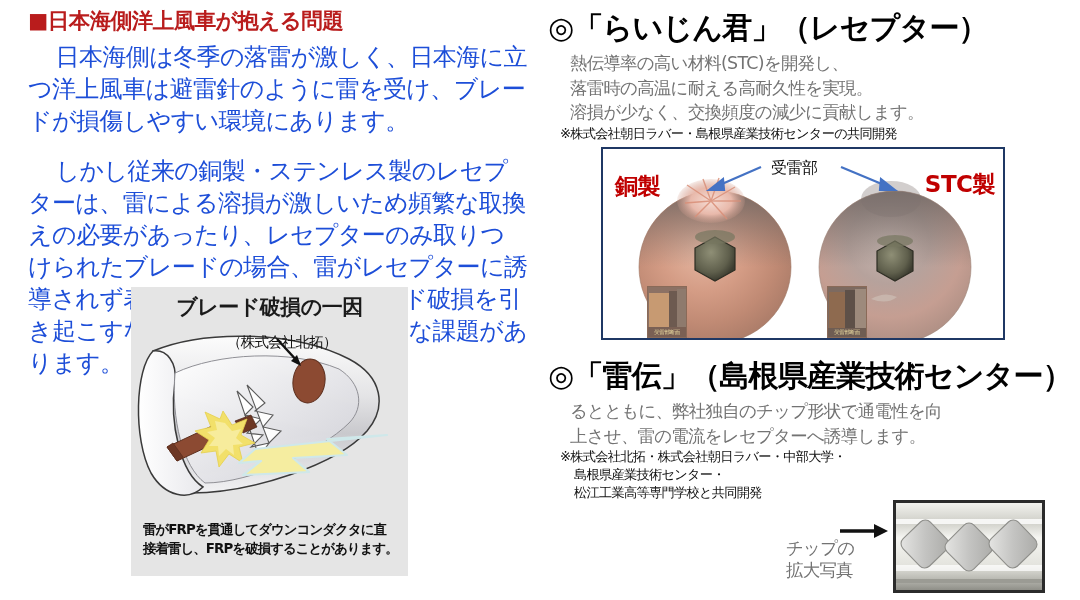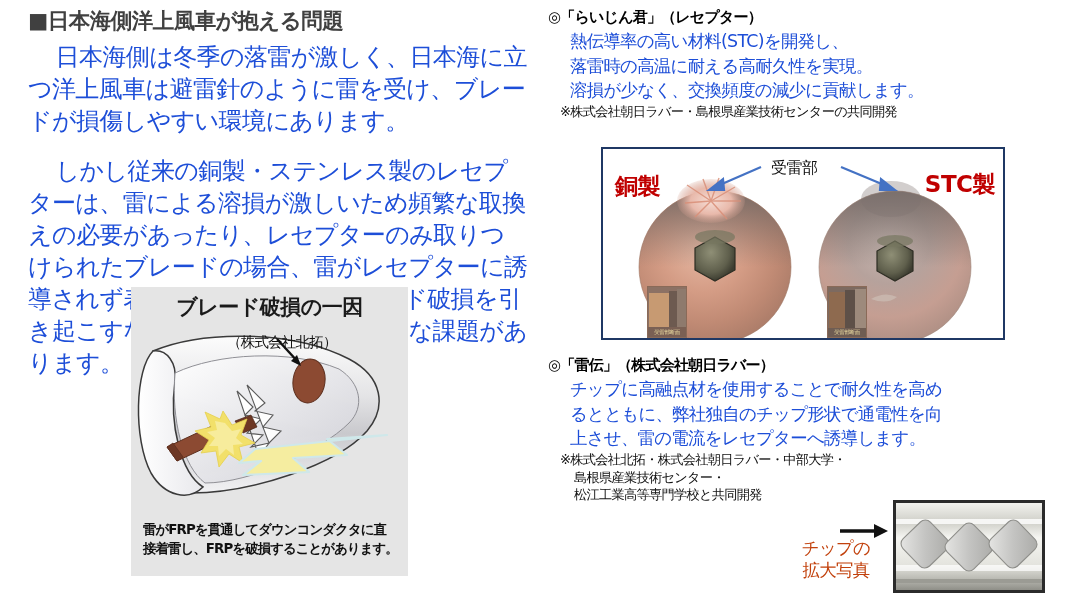--- a/index.html
+++ b/index.html
@@ -17,21 +17,21 @@
 
   
   .left-col {
     position: absolute;
     left: 28px; top: 8px;
     width: 500px;
   }
   .section-title {
     font-size: 21.5px;
     font-weight: bold;
-    color: #404040;
+    color: #b91c1c;
     letter-spacing: -0.5px;
     line-height: 1.25;
     white-space: nowrap;
   }
   .body-text {
     margin-top: 6px;
     font-size: 24px;
     line-height: 1.335;
     color: #1d4ed8;
     letter-spacing: -0.6px;
@@ -63,32 +63,32 @@
     line-height: 1.38;
     font-weight: bold;
     color: #111;
     letter-spacing: -0.9px;
   }
 
   
   .right-col { position: absolute; left: 548px; top: 0; width: 530px; }
 
   .prod-head {
-    font-size: 15px;
+    font-size: 30px;
     font-weight: bold;
     color: #000;
     letter-spacing: -0.8px;
     white-space: nowrap;
   }
   .prod-body {
     margin-top: 2px;
     padding-left: 22px;
     font-size: 17.4px;
     line-height: 1.42;
-    color: #1d4ed8;
+    color: #737373;
     letter-spacing: -0.7px;
   }
   .prod-note {
     padding-left: 12px;
     font-size: 13.2px;
     line-height: 1.33;
     color: #111;
     letter-spacing: -0.7px;
   }
   .prod-note .indent { padding-left: 14px; display: block; }
@@ -142,24 +142,24 @@
     left: 893px; top: 500px;
     width: 152px; height: 93px;
     border: 3px solid #2b2b2b;
     background: #e9e9e4;
     overflow: hidden;
   }
   #chip-caption {
     position: absolute;
     left: 786px; top: 537px;
     width: 100px;
-    text-align: center;
+    text-align: left;
     font-size: 17.4px;
     line-height: 1.28;
-    color: #c2410c;
+    color: #737373;
     letter-spacing: -0.7px;
   }
   #chip-arrow {
     position: absolute;
     left: 838px; top: 520px;
     width: 52px; height: 22px;
   }
 </style>
 </head>
 <body>
@@ -341,23 +341,22 @@
         <rect x="1" y="5" width="16" height="36" fill="#8e6a4f"></rect>
         <rect x="17" y="3" width="10" height="42" fill="#5e5048"></rect>
         <rect x="27" y="2" width="11" height="45" fill="#9d8a7c"></rect>
         <rect x="0" y="41" width="38" height="9" fill="#6f5d53"></rect>
       </svg>
       <div class="inset-cap">受雷部断面</div>
     </div>
   </div>
 
   <div class="right-col" style="top:356px;">
-    <div class="prod-head">◎「雷伝」（株式会社朝日ラバー）</div>
+    <div class="prod-head">◎「雷伝」（島根県産業技術センター）</div>
     <div class="prod-body">
-      <div>チップに高融点材を使用することで耐久性を高め</div>
       <div>るとともに、弊社独自のチップ形状で通電性を向</div>
       <div>上させ、雷の電流をレセプターへ誘導します。</div>
     </div>
     <div class="prod-note">
       <div>※株式会社北拓・株式会社朝日ラバー・中部大学・</div>
       <span class="indent">島根県産業技術センター・</span>
       <span class="indent">松江工業高等専門学校と共同開発</span>
     </div>
   </div>
 

